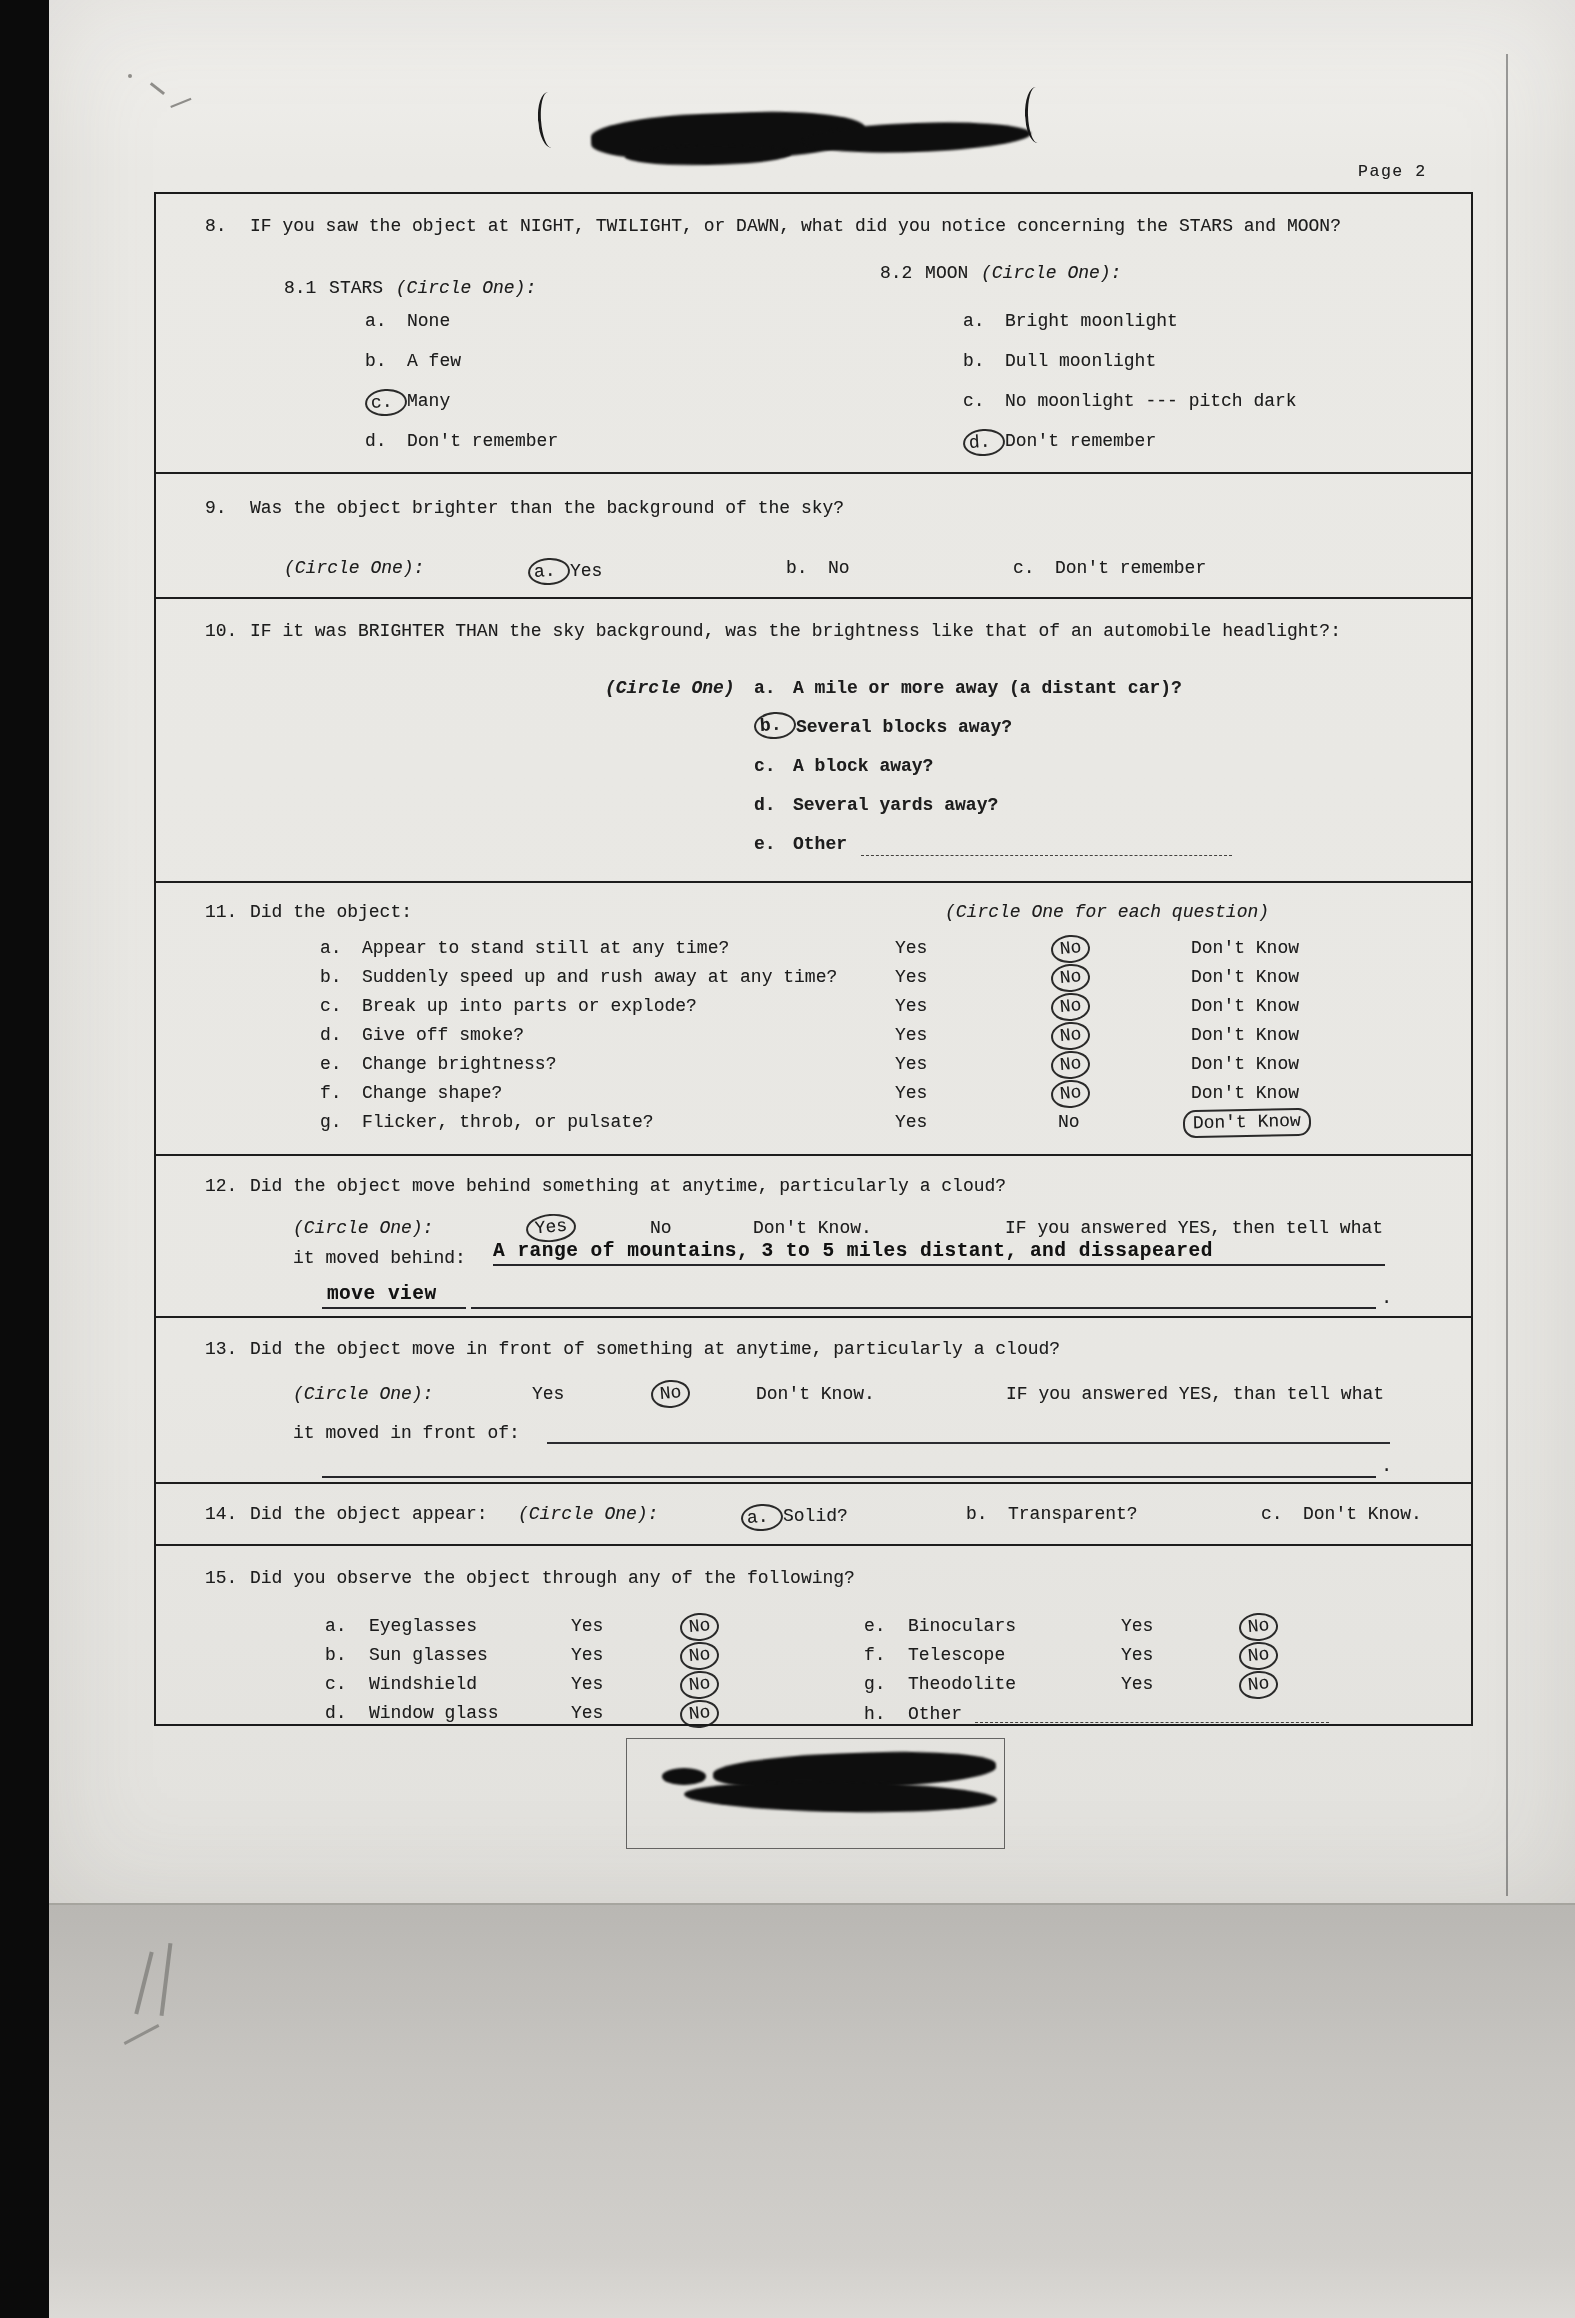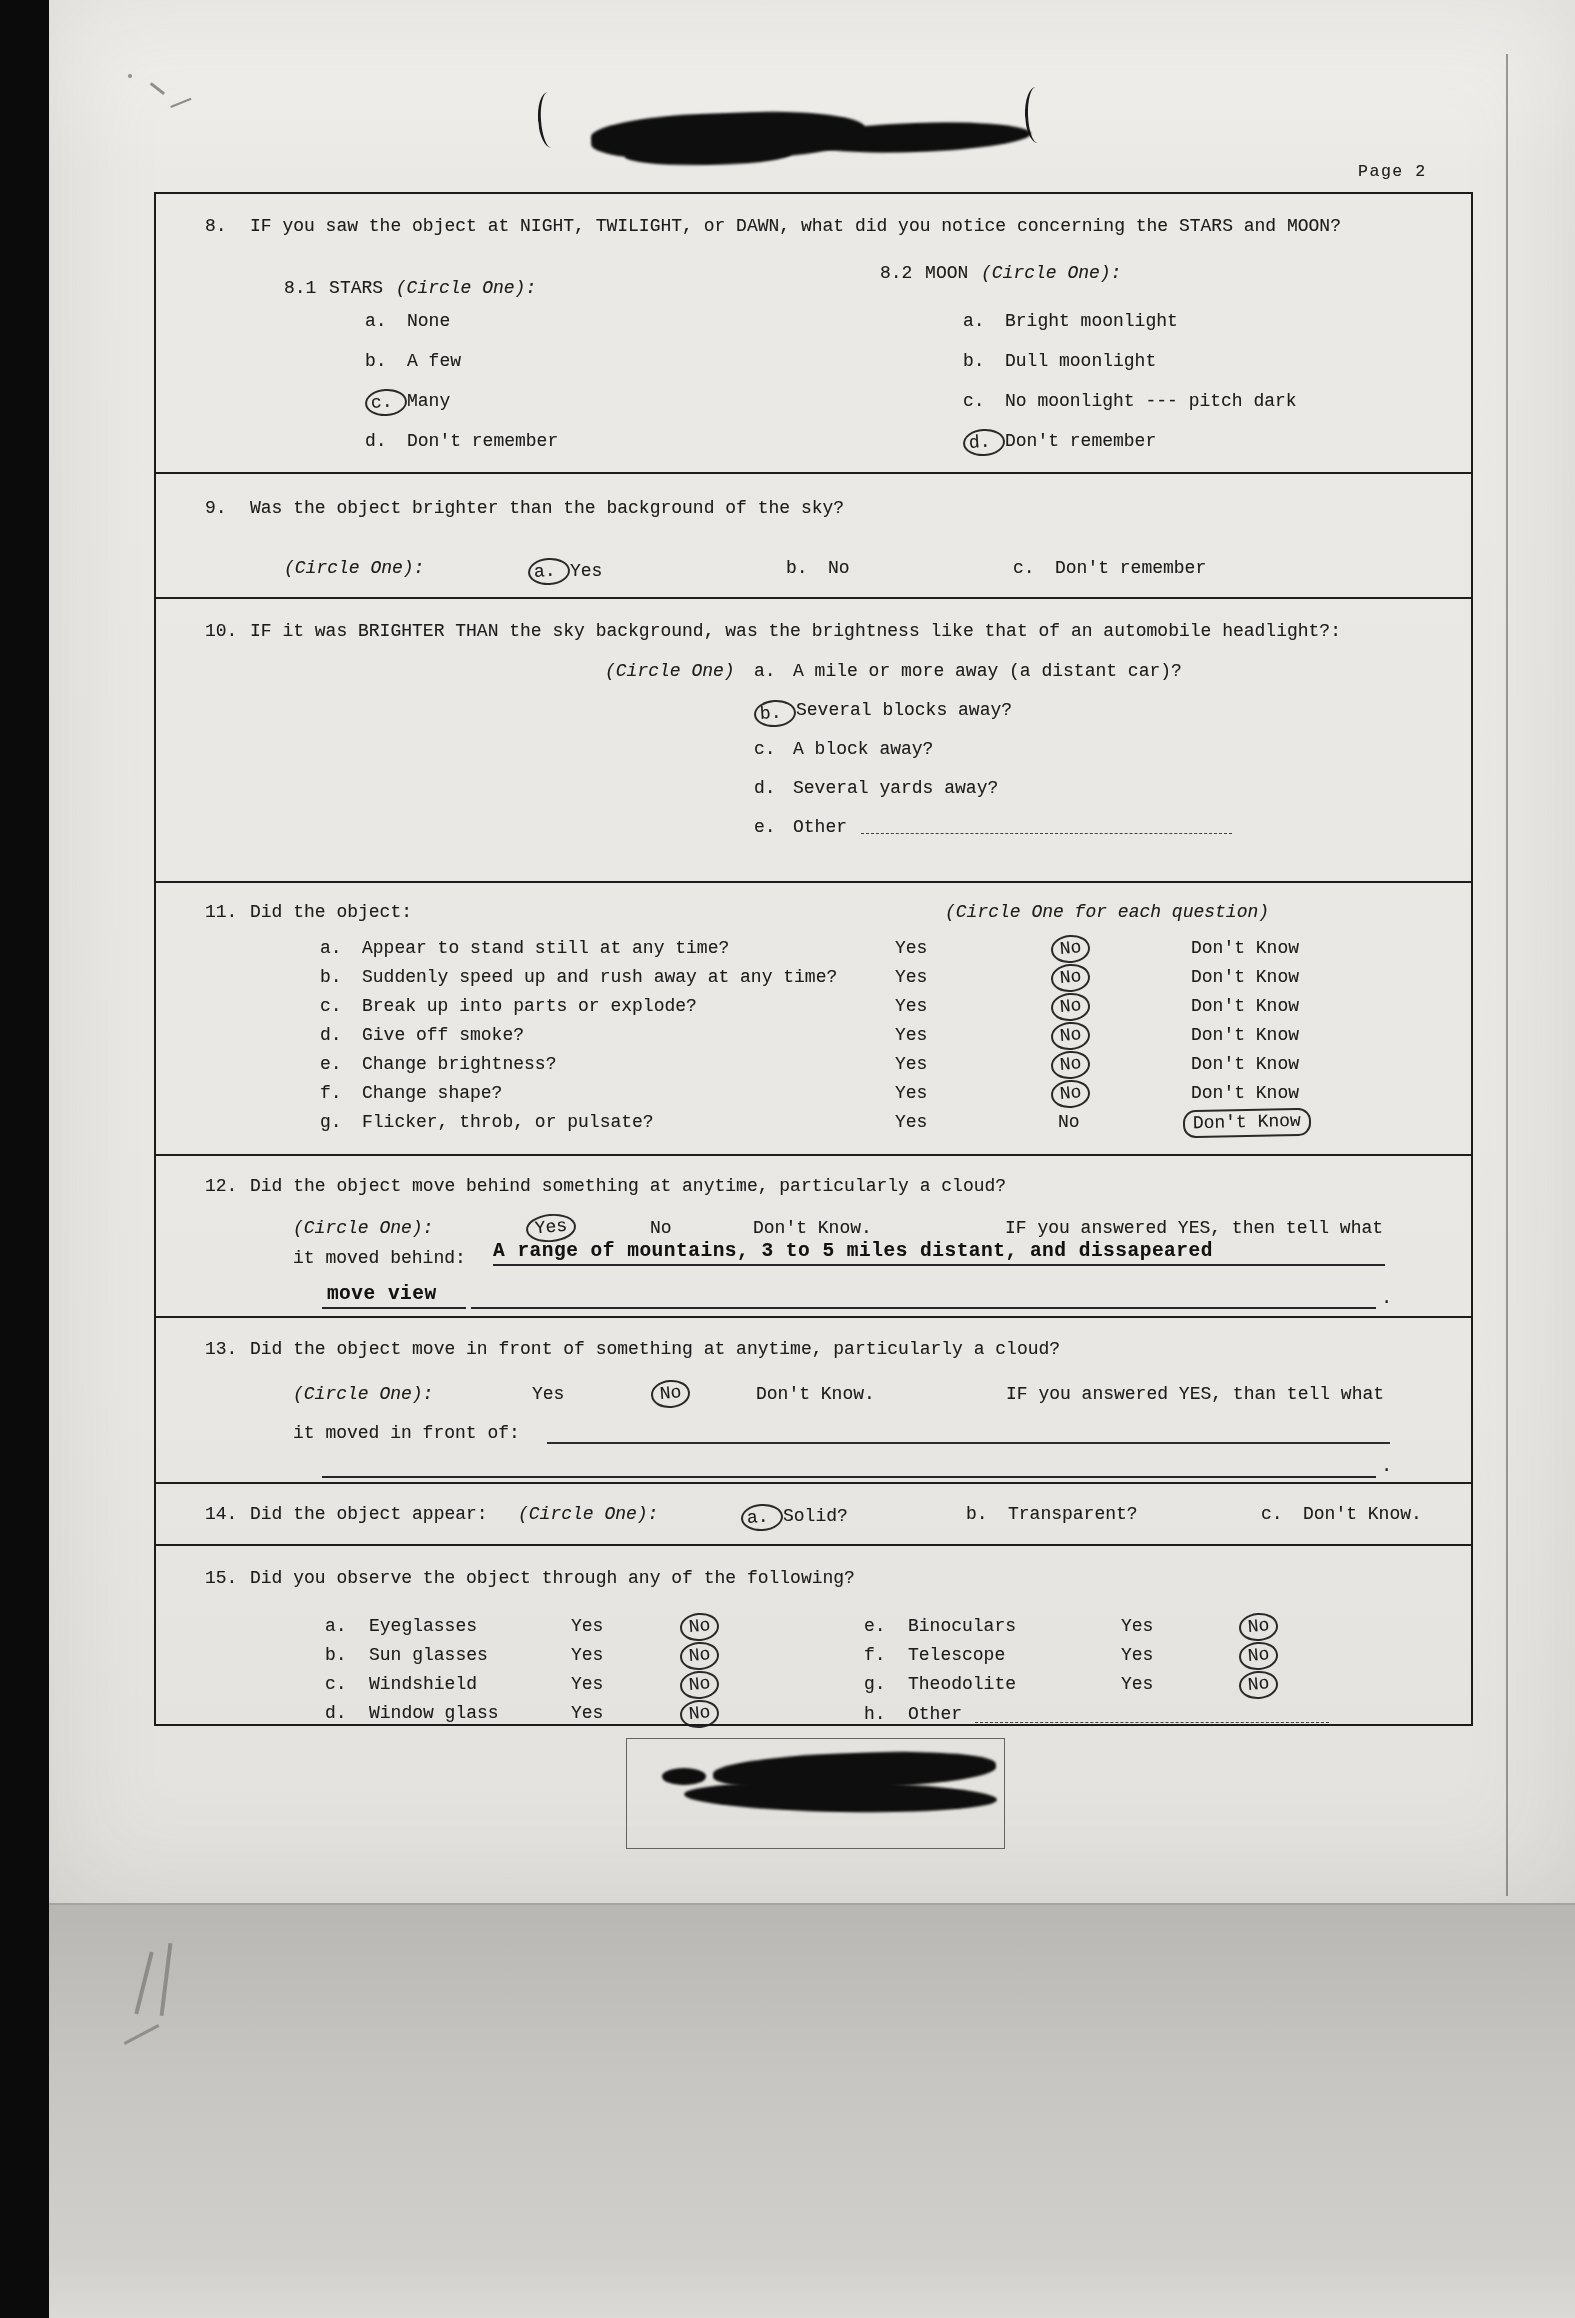--- a/index.html
+++ b/index.html
@@ -87,21 +87,21 @@
   .ans.circ { border-radius:50%; padding:1px 6.8px; margin:-3.9px -6.8px; transform:rotate(-5deg); }
   .boxed {
     display:inline-block;
     border:2px solid rgba(25,25,25,.92);
     border-radius:12.7px;
     padding:1px 7.8px; margin:-3.9px -7.8px;
     transform:rotate(-1.2deg);
   }
 
   
-  .optline10 { display:flex; align-items:flex-start; height:39px; }
+  .optline10 { display:flex; align-items:flex-end; height:39px;font-weight:bold; }
   .pre10 { width:149px; flex:none; }
   .l10 { width:39px; flex:none; }
   .ul-dash { display:inline-block; border-bottom:1.5px dashed #44423e; height:16.6px; }
 
   
   .q11-rows { position:absolute; left:0; top:51px; right:9.8px; }
   .q11-row { display:grid; grid-template-columns:42px 533px 163px 133px auto; padding-left:164px; height:29px; align-items:center; }
 
   
   .ansline { position:absolute; border-bottom:2px solid #26262a; display:flex; align-items:flex-end; padding-bottom:1px; }

